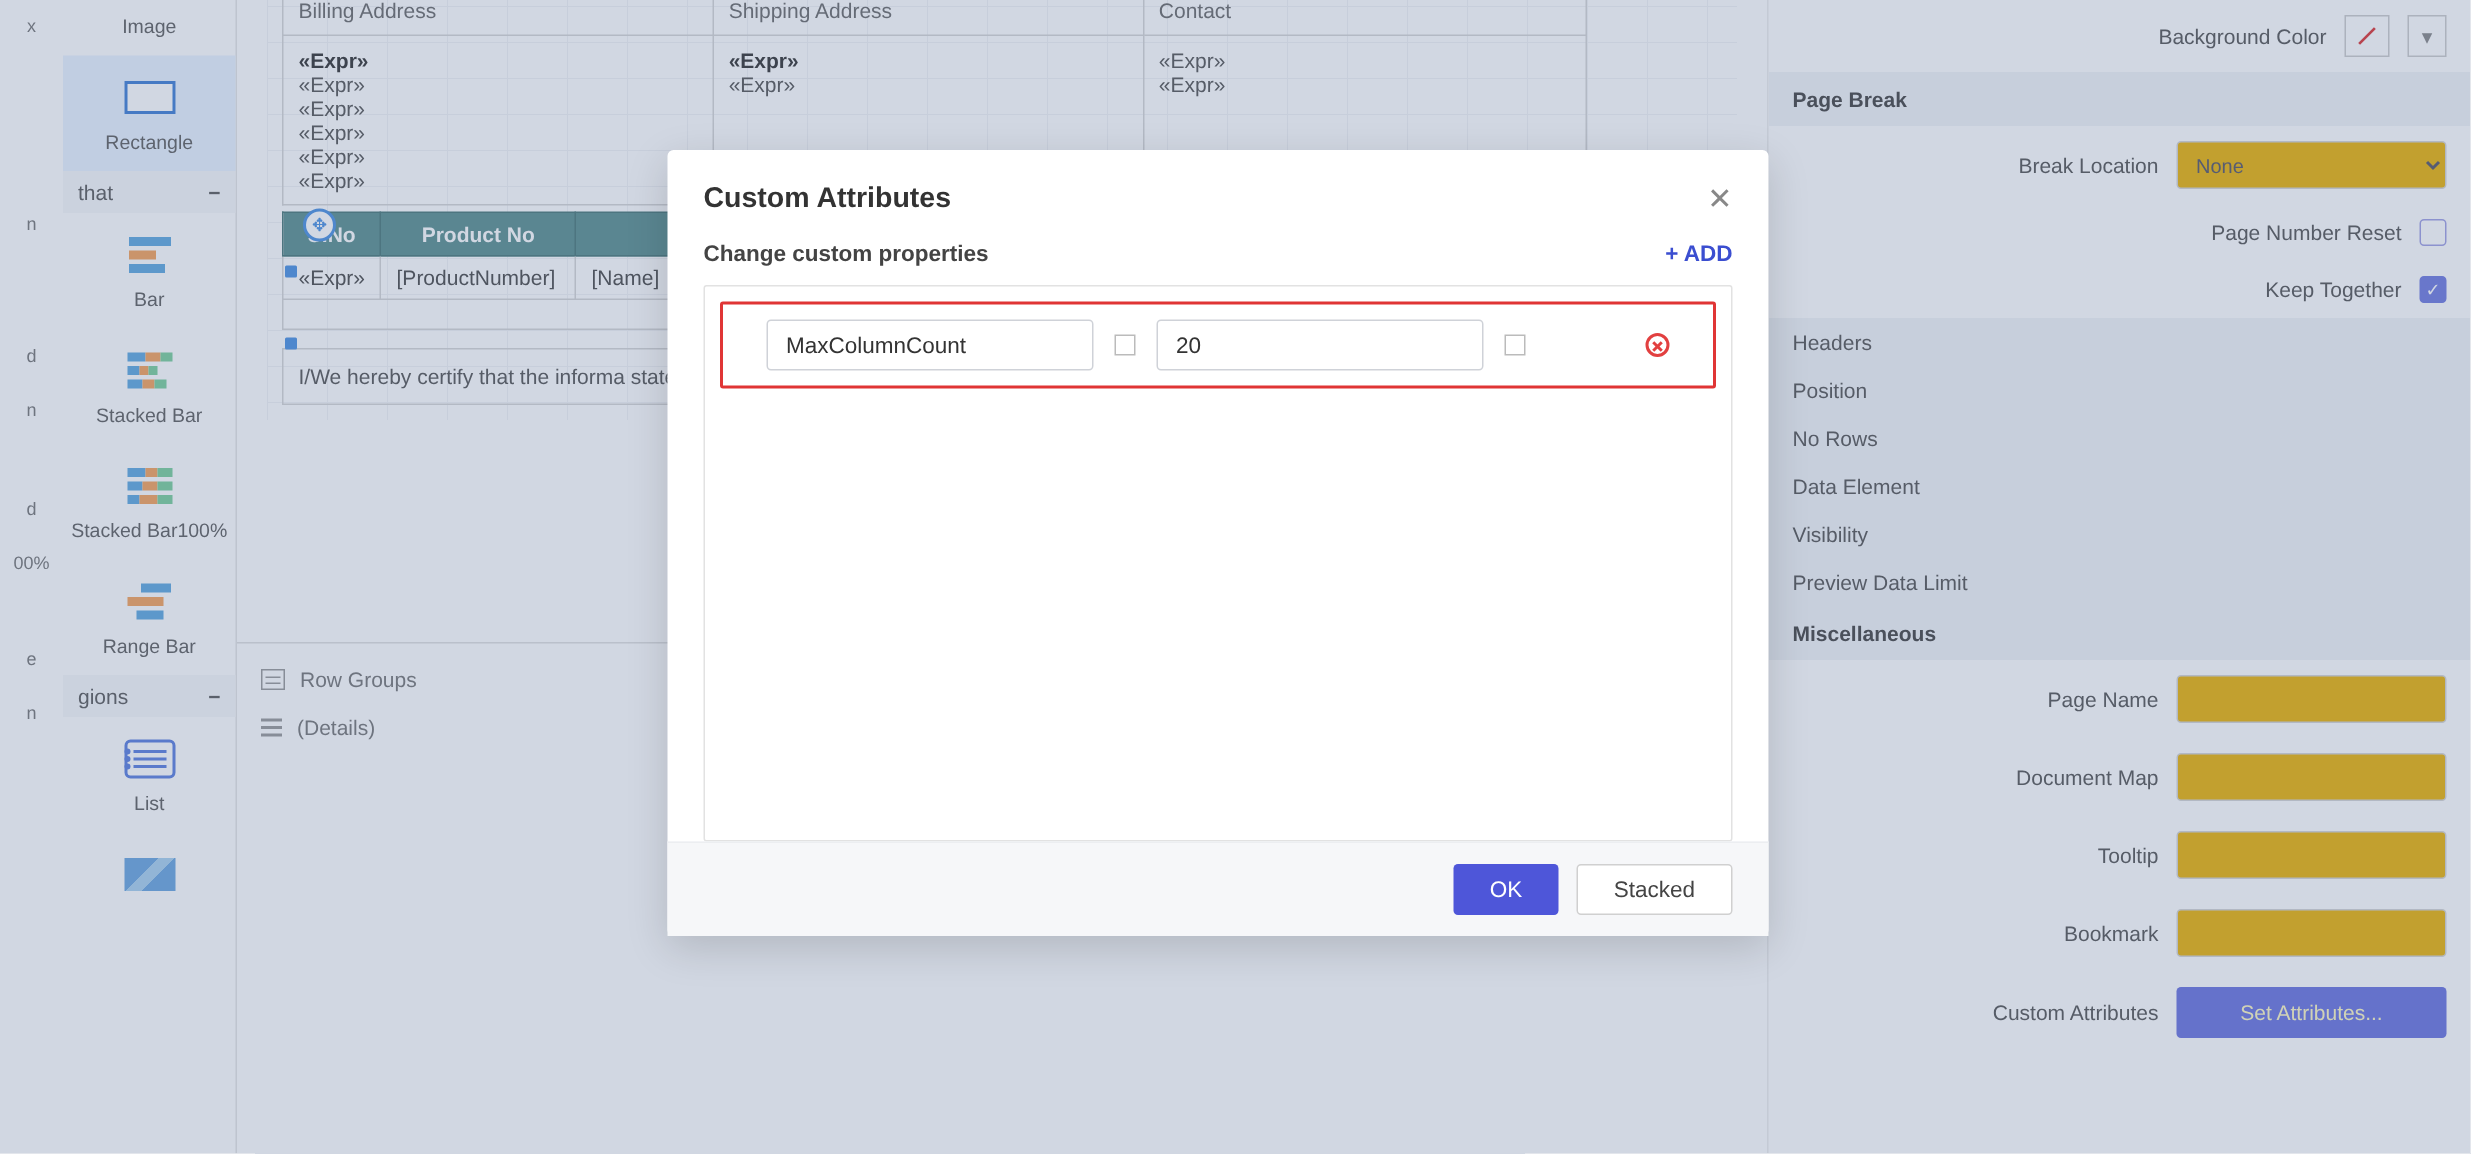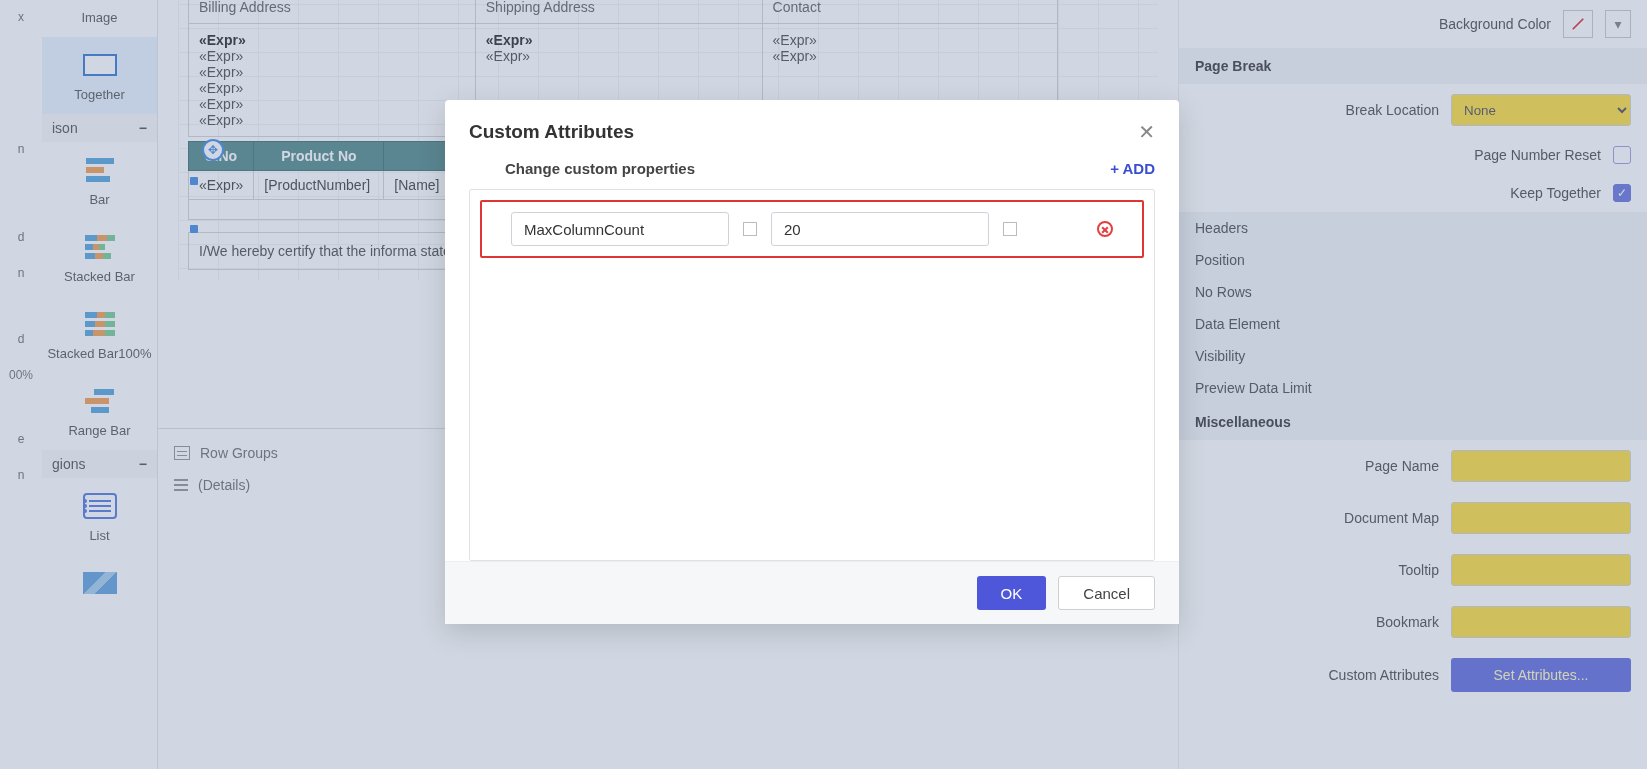--- a/index.html
+++ b/index.html
@@ -134,21 +134,21 @@
     width:469px;
     height:769px;
     border-left:1px solid #eee;
     background:#fff;
     overflow:hidden;
   }
   .prop-row{display:flex;align-items:center;justify-content:flex-end;padding:10px 16px;gap:12px;}
   .prop-row .lbl{color:#555;font-size:14px;width:auto;text-align:right;flex:1;}
   .prop-row .ctl{width:180px;display:flex;gap:6px;}
   .prop-row input[type=text],.prop-row select{
-    width:100%;height:32px;border:1px solid #d5d5d5;border-radius:3px;padding:0 8px;color:#556;background:#fde047;
+    width:100%;height:32px;border:1px solid #d5d5d5;border-radius:3px;padding:0 8px;color:#556;background:#eab308;
   }
   .colorbox{width:30px;height:28px;border:1px solid #ccc;display:flex;align-items:center;justify-content:center;}
   .colorbox svg{width:14px;height:14px;}
   .caret-box{width:26px;height:28px;border:1px solid #ccc;display:flex;align-items:center;justify-content:center;color:#888;}
   .check{width:18px;height:18px;border:1px solid #a0a0e4;border-radius:3px;display:flex;align-items:center;justify-content:center;}
   .check.on{background:#6f7ae0;border-color:#6f7ae0;color:#fff;font-size:12px;}
 
   .section-head{background:#f2f4f7;padding:10px 16px;font-weight:600;color:#444;}
   .section-head.small{font-weight:500;padding:8px 16px;color:#555;}
 
@@ -176,21 +176,21 @@
   .modal-header{
     padding:20px 24px 10px;
     display:flex;align-items:center;justify-content:space-between;
   }
   .modal-title{font-size:19px;font-weight:600;color:#333;}
   .modal-close{font-size:20px;color:#888;cursor:pointer;}
   .modal-sub{
     padding:6px 24px 10px;
     display:flex;align-items:center;justify-content:space-between;
   }
-  .modal-sub .subtxt{font-size:15px;font-weight:600;color:#444;margin-left:36px;}
+  .modal-sub .subtxt{font-size:15px;font-weight:600;color:#444;}
   .add-btn{color:#3b4ed0;font-weight:700;font-size:15px;cursor:pointer;}
   .attr-box{
     margin:2px 24px 0;
     border:1px solid #e2e2e2;
     flex:1;
     padding:10px;
     border-radius:2px;
   }
   .attr-row{
     border:2px solid #e03535;
@@ -238,24 +238,24 @@
     <div class="narrow-item"><span class="narrow-label">n</span></div>
   </div>
   <div class="toolbox-main">
     <div class="tb-item">
       <span>Image</span>
     </div>
     <div class="tb-item sel">
       <div class="tb-icon">
           <div class="rect-icon"></div>
         </div>
-      <span>Together</span>
+      <span>Rectangle</span>
     </div>
     <div class="tb-section">
-      <span>ison</span>
+      <span>that</span>
       <span class="minus">−</span>
     </div>
     <div class="tb-item">
       <div class="tb-icon">
           <div class="bar-icon">
             <div></div>
             <div></div>
             <div></div>
           </div>
         </div>
@@ -491,15 +491,15 @@
     <div class="attr-row">
       <input type="text" class="name-in" value="MaxColumnCount" style="">
       <div class="cb"></div>
       <input type="text" class="val-in" value="20" style="">
       <div class="cb"></div>
       <div class="del-icon"></div>
     </div>
   </div>
   <div class="modal-footer">
     <button class="btn btn-primary">OK</button>
-    <button class="btn btn-default">Cancel</button>
+    <button class="btn btn-default">Stacked</button>
   </div>
 </div>
 
 </body></html>

